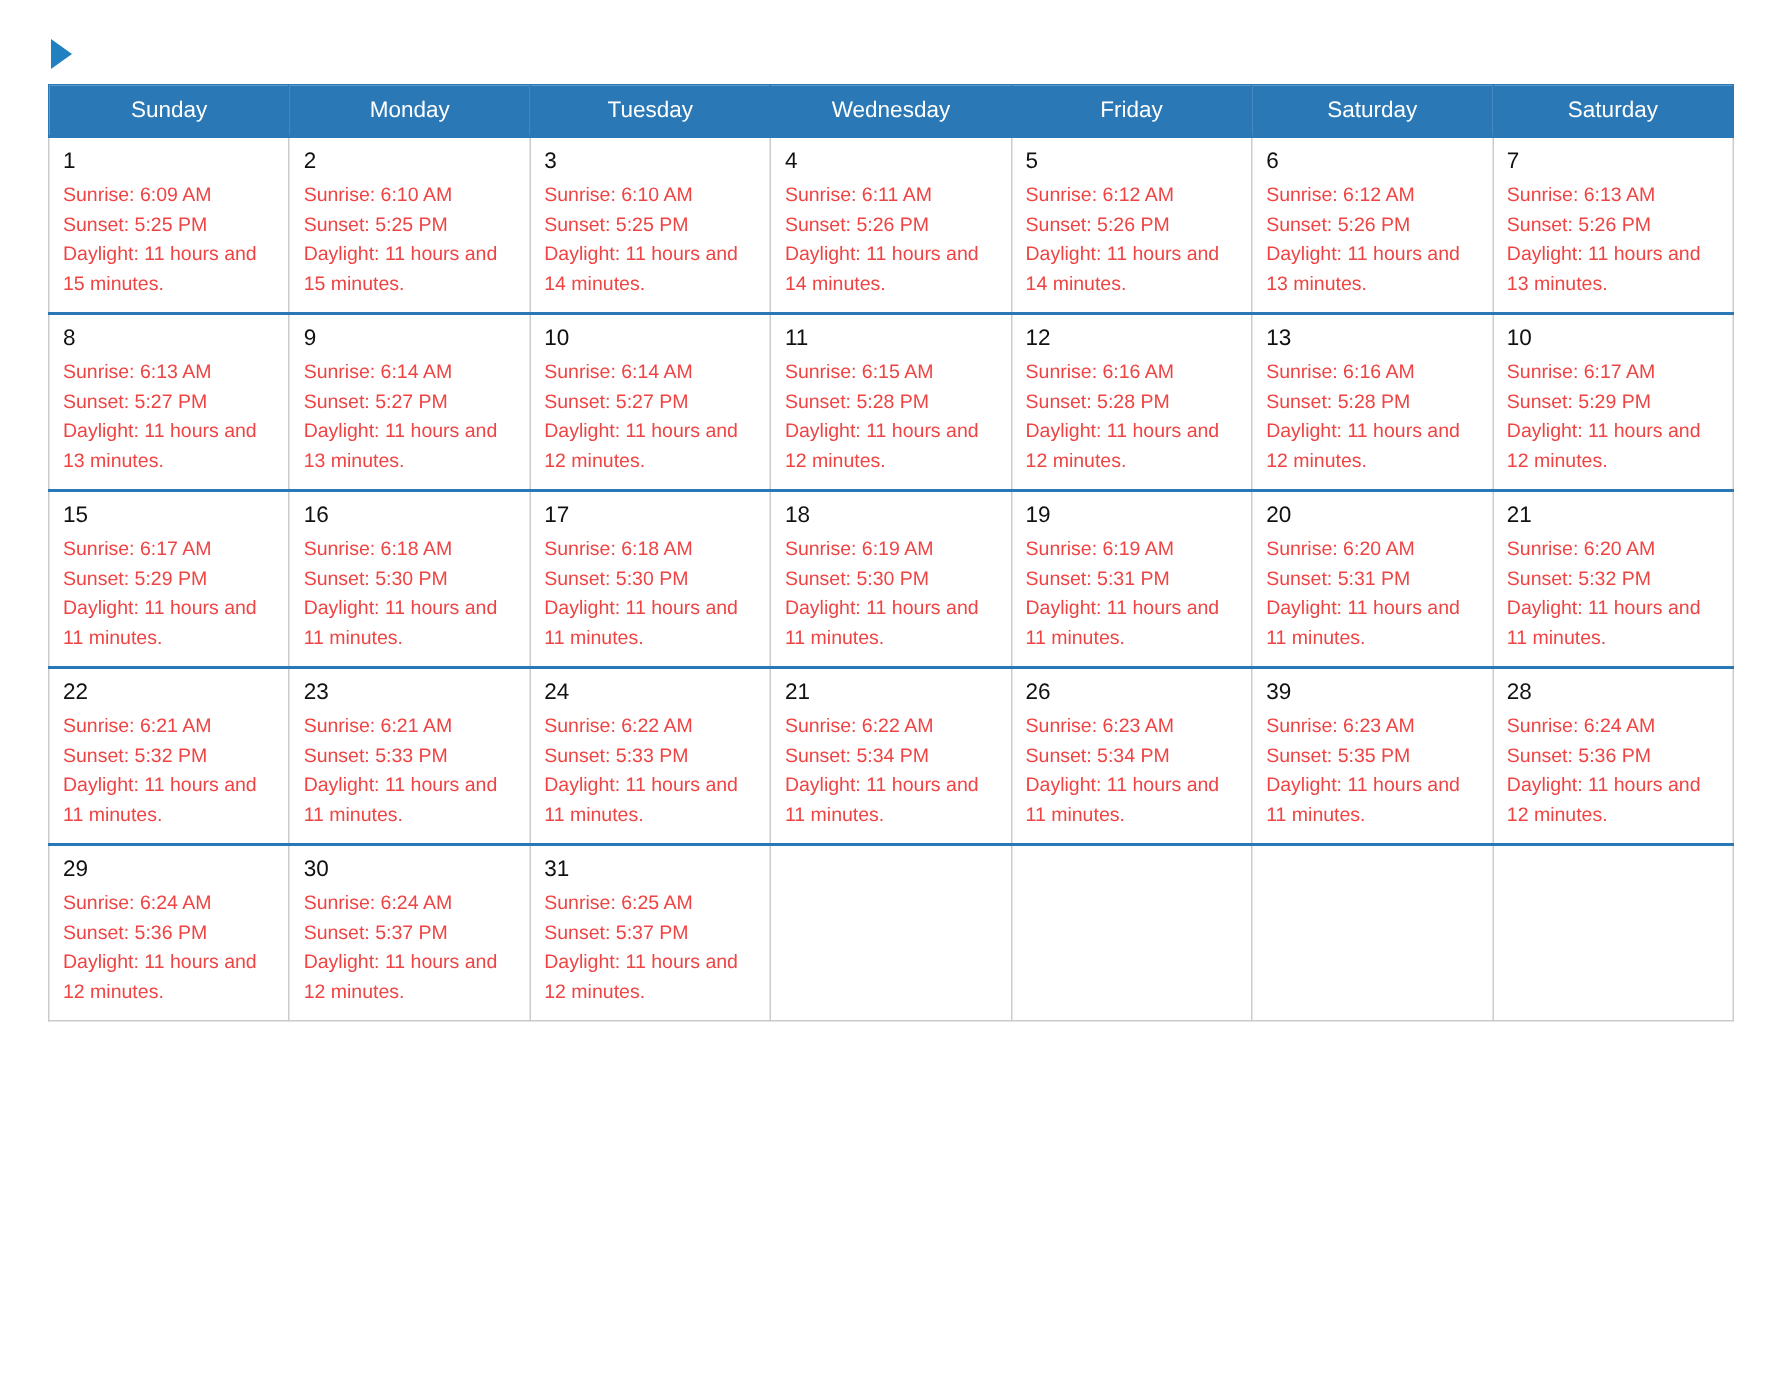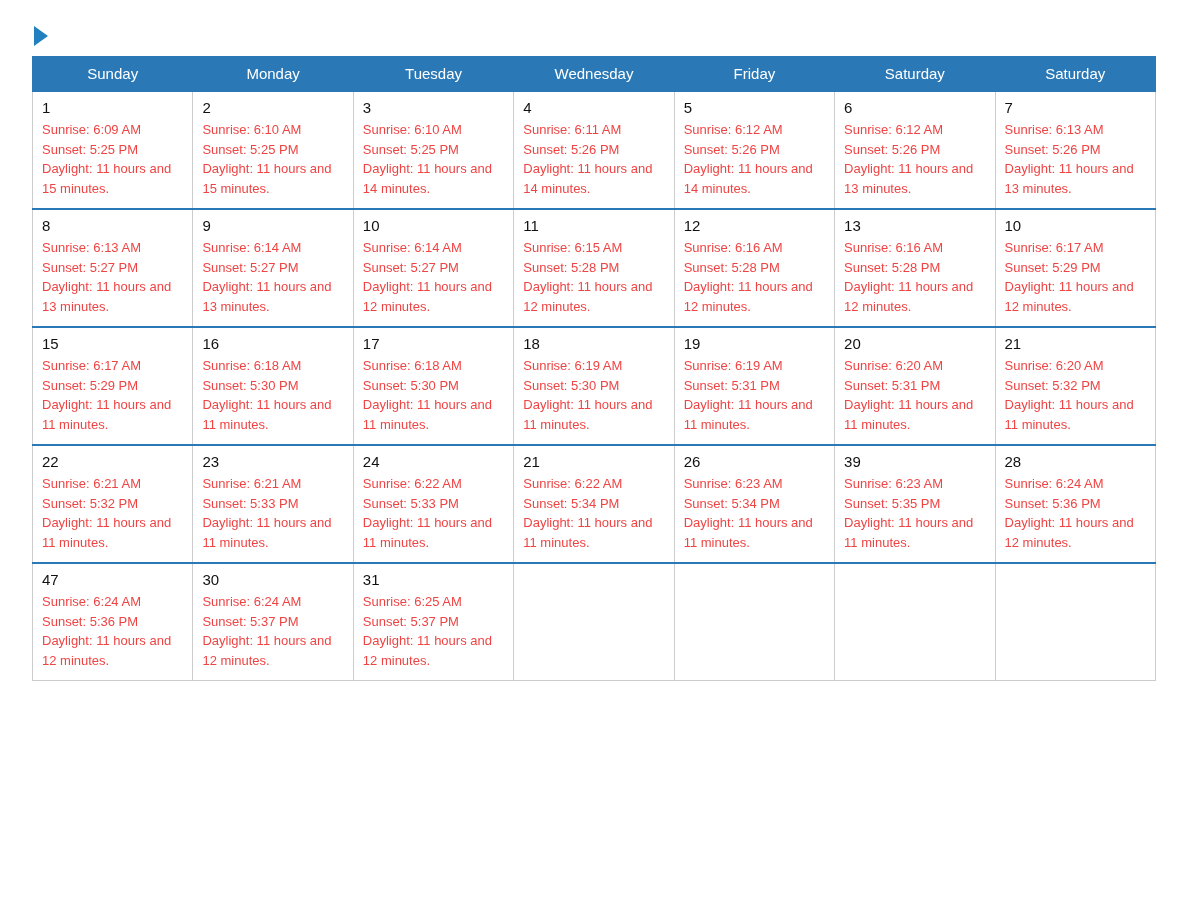--- a/index.html
+++ b/index.html
@@ -363,21 +363,21 @@
           <span class="day-num">28</span>
           <div class="day-info">
             <span>Sunrise: 6:24 AM</span><br>
             <span>Sunset: 5:36 PM</span><br>
             <span>Daylight: 11 hours and 12 minutes.</span>
           </div>
         </td>
       </tr>
       <tr>
         <td>
-          <span class="day-num">47</span>
+          <span class="day-num">29</span>
           <div class="day-info">
             <span>Sunrise: 6:24 AM</span><br>
             <span>Sunset: 5:36 PM</span><br>
             <span>Daylight: 11 hours and 12 minutes.</span>
           </div>
         </td>
         <td>
           <span class="day-num">30</span>
           <div class="day-info">
             <span>Sunrise: 6:24 AM</span><br>

